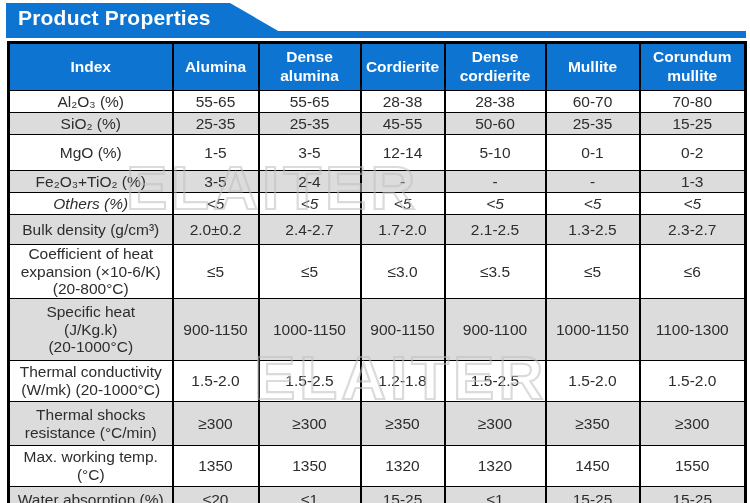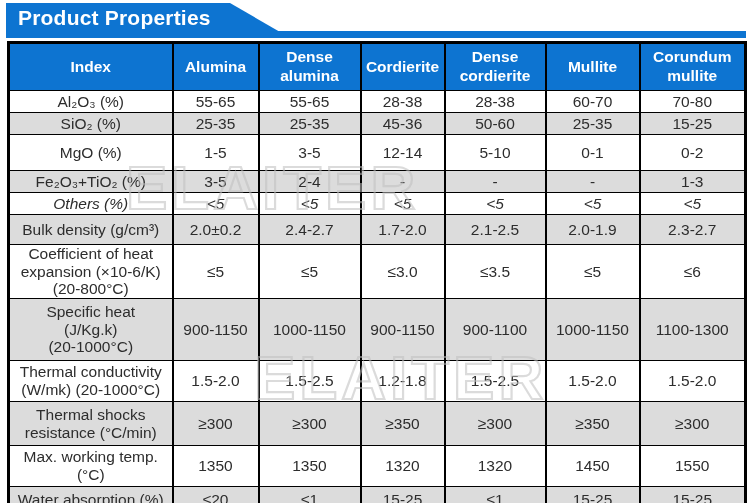--- a/index.html
+++ b/index.html
@@ -85,21 +85,21 @@
           <td>55-65</td>
           <td>28-38</td>
           <td>28-38</td>
           <td>60-70</td>
           <td>70-80</td>
         </tr>
         <tr class="shaded" style="height: 22px;">
           <td>SiO₂ (%)</td>
           <td>25-35</td>
           <td>25-35</td>
-          <td>45-36</td>
+          <td>45-55</td>
           <td>50-60</td>
           <td>25-35</td>
           <td>15-25</td>
         </tr>
         <tr style="height: 36px;">
           <td>MgO (%)</td>
           <td>1-5</td>
           <td>3-5</td>
           <td>12-14</td>
           <td>5-10</td>
@@ -123,21 +123,21 @@
           <td>&lt;5</td>
           <td>&lt;5</td>
           <td>&lt;5</td>
         </tr>
         <tr class="shaded" style="height: 30px;">
           <td>Bulk density (g/cm³)</td>
           <td>2.0±0.2</td>
           <td>2.4-2.7</td>
           <td>1.7-2.0</td>
           <td>2.1-2.5</td>
-          <td>2.0-1.9</td>
+          <td>1.3-2.5</td>
           <td>2.3-2.7</td>
         </tr>
         <tr style="height: 54px;">
           <td>Coefficient of heat
 expansion (×10-6/K)
 (20-800°C)</td>
           <td>≤5</td>
           <td>≤5</td>
           <td>≤3.0</td>
           <td>≤3.5</td>

